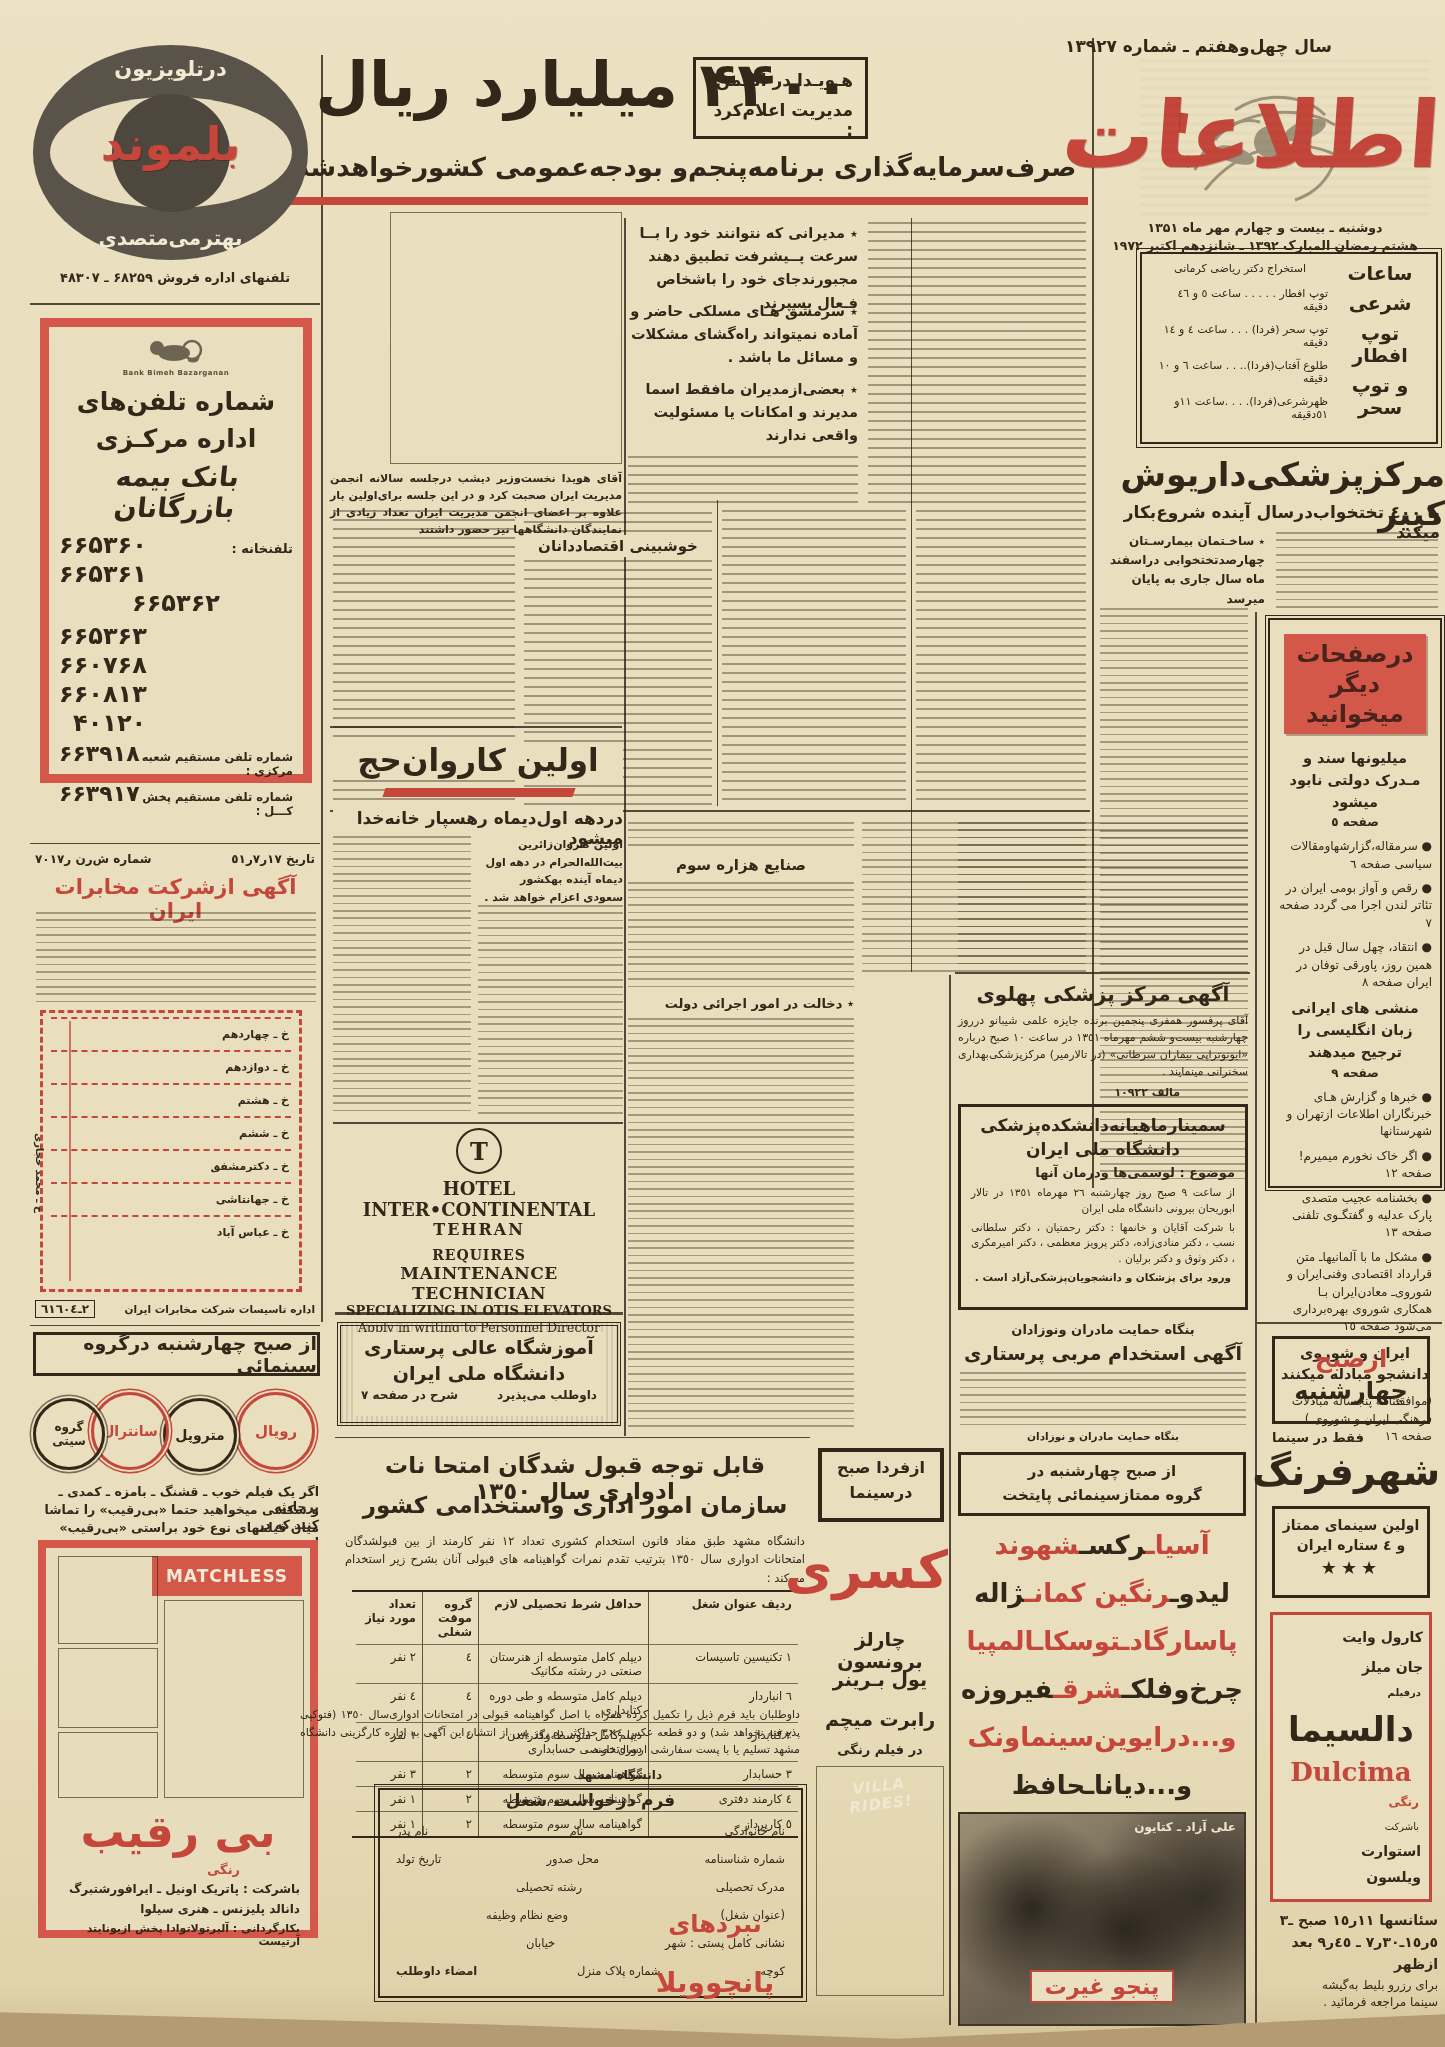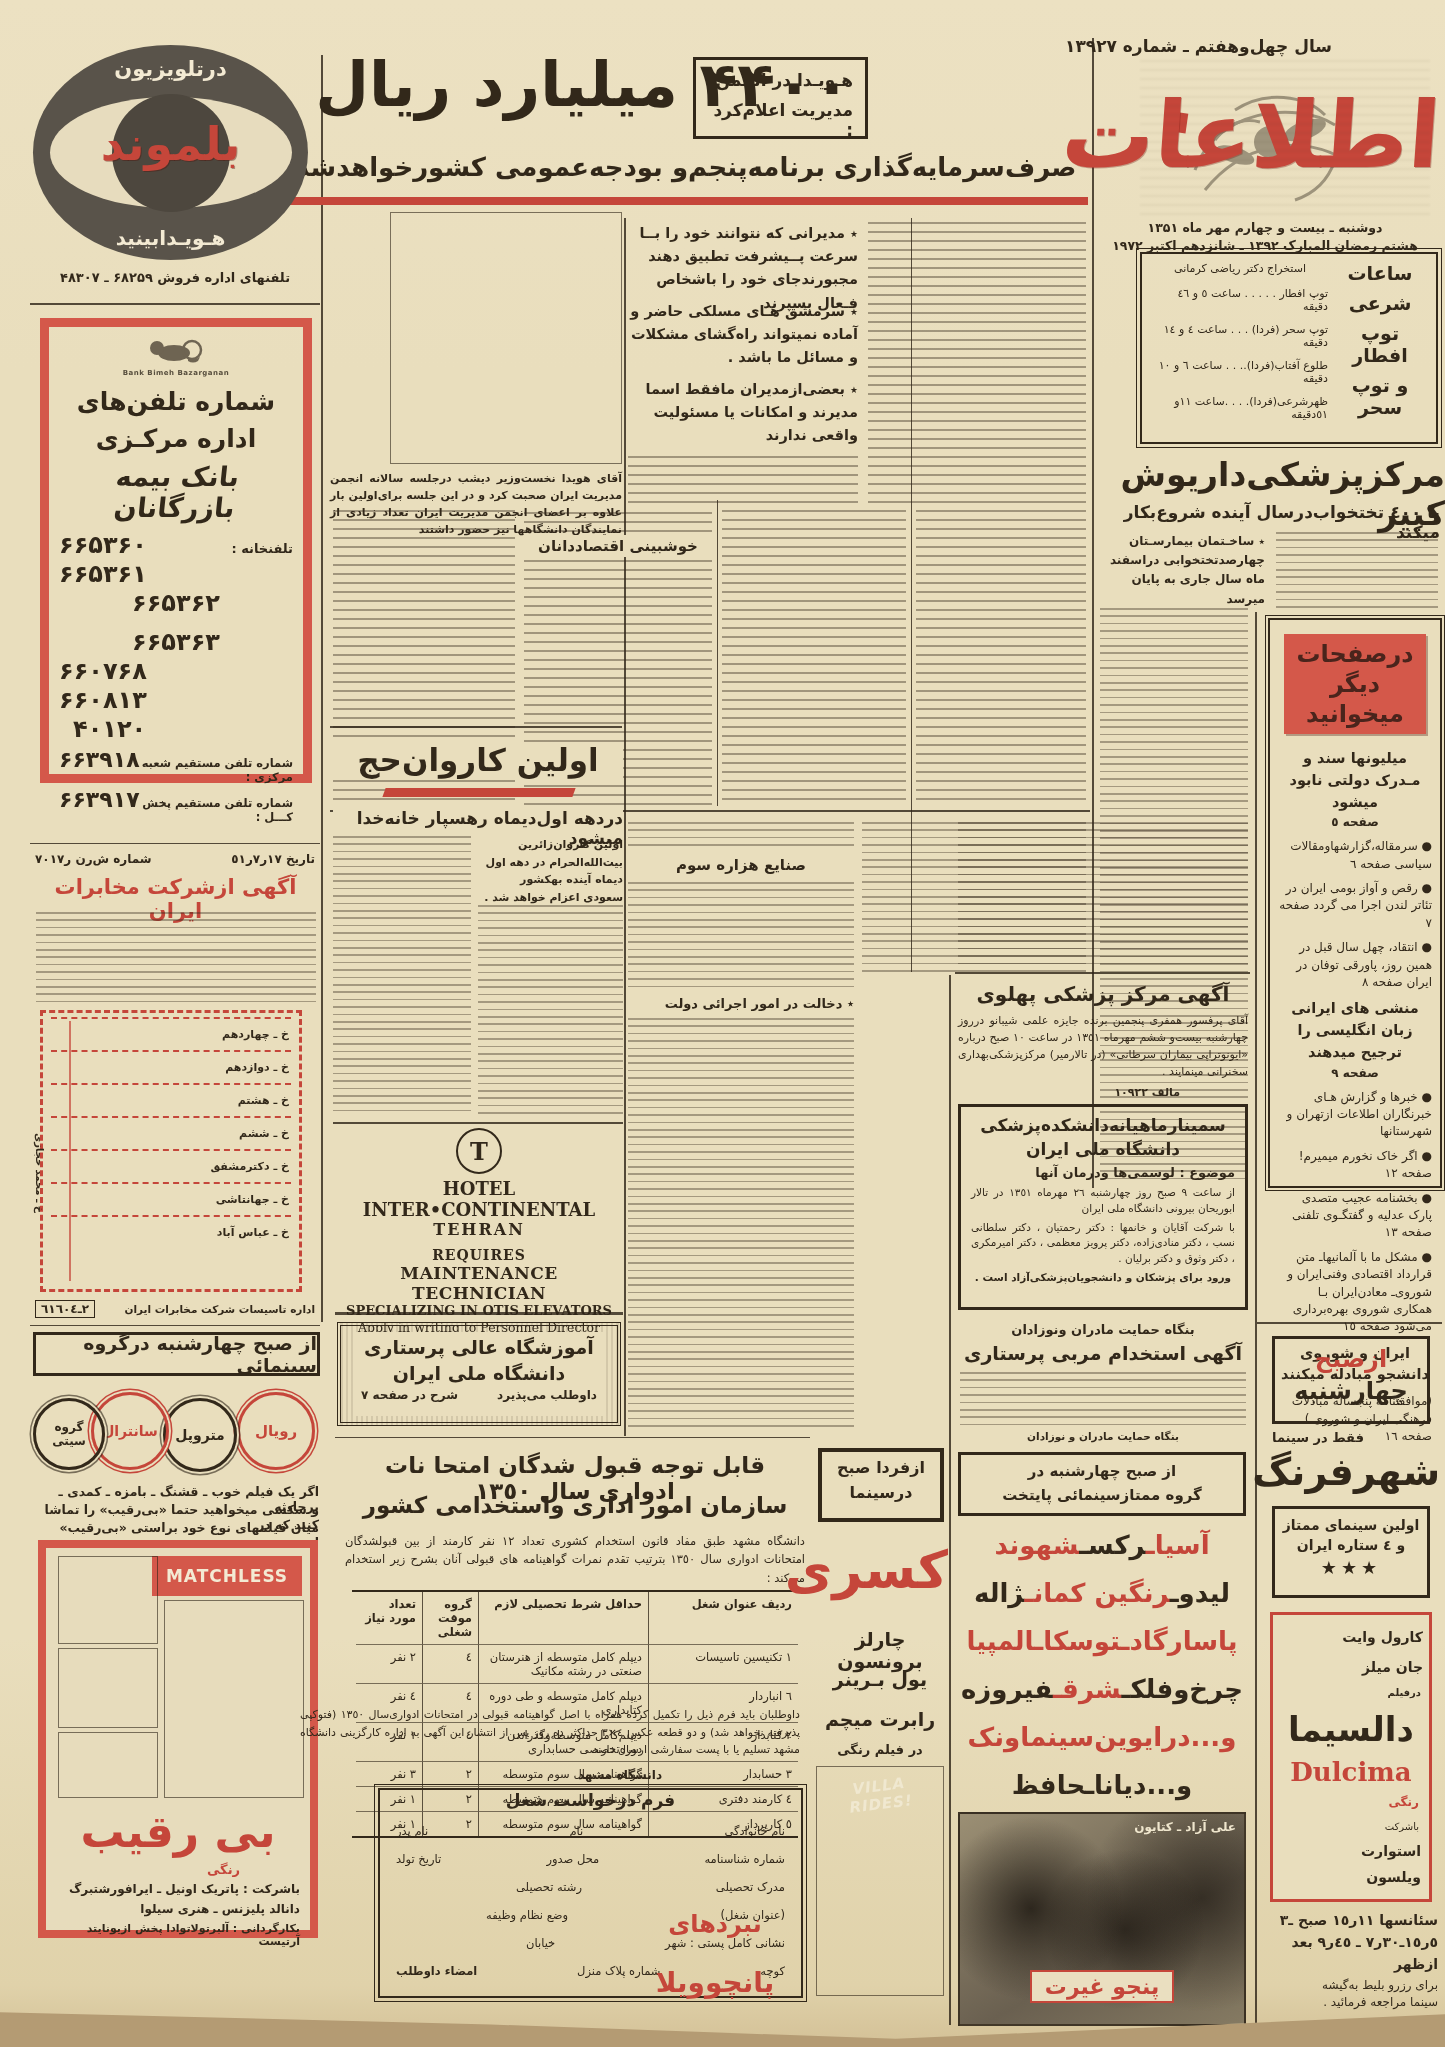--- a/index.html
+++ b/index.html
@@ -98,21 +98,21 @@
   <div class="abs b ctr" style="left:300px;top:48px;width:566px;font-size:62px;letter-spacing:1px">۴۴۰۰ میلیارد ریال</div>
   <div class="abs b ctr" style="left:286px;top:152px;width:800px;font-size:26px">صرف‌سرمایه‌گذاری برنامه‌پنجم‌و بودجه‌عمومی کشورخواهدشد</div>
   <div class="redbar" style="left:283px;top:197px;width:805px;height:8px"></div>
 
   <div class="abs" style="left:33px;top:45px;width:275px;height:215px">
     <div style="position:absolute;inset:0;background:#59534a;border-radius:50%"></div>
     <div style="position:absolute;left:6%;right:6%;top:24%;bottom:24%;background:#e7dcbe;border-radius:50%"></div>
     <div style="position:absolute;left:50%;top:50%;width:118px;height:118px;margin:-59px 0 0 -59px;background:#4d473e;border-radius:50%"></div>
     <div class="b wh ctr" style="position:absolute;left:0;right:0;top:12px;font-size:21px">درتلویزیون</div>
     <div class="b red ctr" style="position:absolute;left:0;right:0;top:72px;font-size:46px;text-shadow:1px 1px 0 rgba(80,20,10,.4)">بلموند</div>
-    <div class="b wh ctr" style="position:absolute;left:0;right:0;bottom:10px;font-size:20px">هـویـدا‌بینید</div>
+    <div class="b wh ctr" style="position:absolute;left:0;right:0;bottom:10px;font-size:20px">بهترمی‌متصدی</div>
   </div>
   <div class="abs b ctr" style="left:30px;top:270px;width:290px;font-size:13px">تلفنهای اداره فروش ۶۸۲۵۹ ـ ۴۸۳۰۷</div>
 
   <div class="abs" style="left:40px;top:318px;width:272px;height:465px;border:9px solid var(--red2);padding:6px 10px">
     <div class="ctr" style="margin-top:2px">
       <svg width="64" height="30" viewBox="0 0 64 30">
         <g fill="#6e6452">
           <ellipse cx="30" cy="18" rx="16" ry="8"></ellipse>
           <circle cx="13" cy="13" r="7"></circle>
           <circle cx="48" cy="15" r="9" fill="none" stroke="#6e6452" stroke-width="2.5"></circle>
@@ -123,21 +123,21 @@
     <div class="b ctr" style="font-size:7px;color:#584f3e;letter-spacing:.5px">Bank Bimeh Bazarganan</div>
     <div class="b ctr" style="font-size:25px;margin-top:10px">شماره تلفن‌های</div>
     <div class="b ctr" style="font-size:25px;margin-top:8px">اداره مرکـزی</div>
     <div class="b ctr" style="font-size:27px;margin-top:8px;transform:skewX(-6deg)">بانک بیمه بازرگانان</div>
     <div class="rowline" style="margin-top:8px">
       <span class="b" style="font-size:13px">تلفنخانه :</span>
       <span class="b" style="font-size:24px">۶۶۵۳۶۰</span>
     </div>
     <div class="b" style="font-size:24px;text-align:left;margin-top:1px">۶۶۵۳۶۱</div>
     <div class="b" style="font-size:24px;text-align:center;margin-top:1px">۶۶۵۳۶۲</div>
-    <div class="b" style="font-size:24px;text-align:center;margin-top:11px">۶۶۵۳۶۳</div>
+    <div class="b" style="font-size:24px;text-align:left;margin-top:5px">۶۶۵۳۶۳</div>
     <div class="b" style="font-size:24px;text-align:left;margin-top:1px">۶۶۰۷۶۸</div>
     <div class="b" style="font-size:24px;text-align:left;margin-top:1px">۶۶۰۸۱۳</div>
     <div class="b" style="font-size:24px;text-align:left;margin-top:1px;padding-left:14px">۴۰۱۲۰</div>
     <div class="rowline" style="margin-top:4px">
       <span class="b" style="font-size:11.5px">شماره تلفن مستقیم شعبه مرکزی :</span>
       <span class="b" style="font-size:22px">۶۶۳۹۱۸</span>
     </div>
     <div class="rowline" style="margin-top:3px">
       <span class="b" style="font-size:11.5px">شماره تلفن مستقیم پخش کـــل :</span>
       <span class="b" style="font-size:22px">۶۶۳۹۱۷</span>

